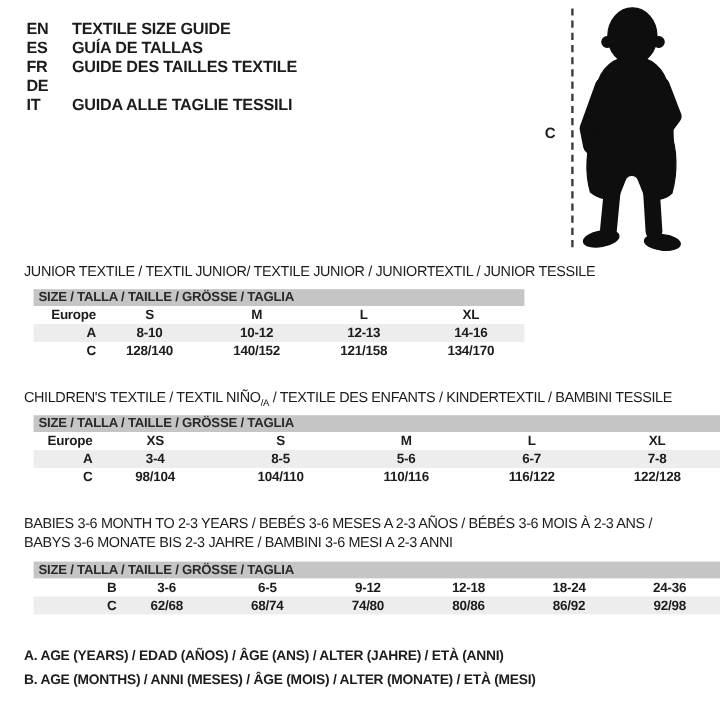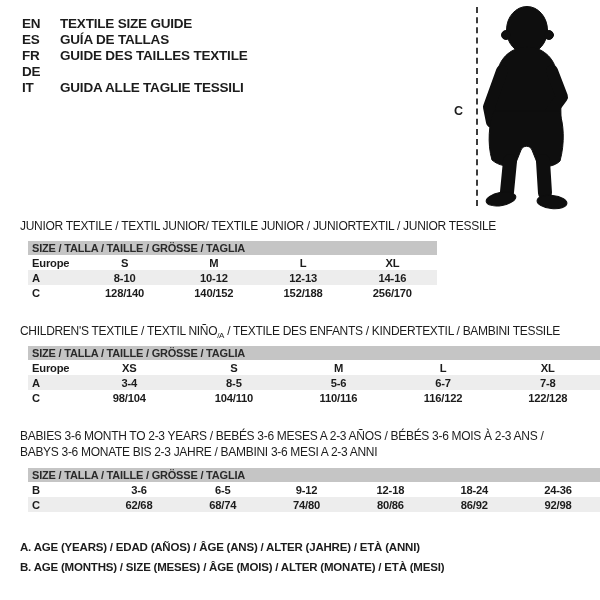--- a/index.html
+++ b/index.html
@@ -30,21 +30,21 @@
   .title-children { top:324px; }
   .title-babies   { top:428px; line-height:16px; }
   .sub { font-size:8px; position:relative; top:3px; }
 
   
   .s-table { position:absolute; left:28px; }
   .size-bar { height:14px; background:#c5c5c5; display:flex; align-items:center;
               padding-left:4px; font-size:11px; font-weight:700; color:#2a2a2a; }
   .t-row { display:flex; height:15px; align-items:center; font-size:11.2px; font-weight:700; }
   .t-row:nth-child(odd) { background:#ededed; }
-  .t-label { padding-left:4px; }
+  .t-label { padding-left:4px;text-align:right; }
   .junior   .t-label { width:52px; }
   .children .t-label { width:49px; }
   .babies   .t-label { width:69px; }
   .t-cell { flex:1; text-align:center; }
   .tbl-junior   { top:241px; width:409px; }
   .tbl-children { top:346px; width:572px; }
   .tbl-babies   { top:468px; width:572px; }
 
   
   .legend { position:absolute; top:538px; left:20px; font-size:11.5px; font-weight:700;
@@ -112,22 +112,22 @@
       <span class="t-label">A</span>
       <span class="t-cell">8-10</span>
       <span class="t-cell">10-12</span>
       <span class="t-cell">12-13</span>
       <span class="t-cell">14-16</span>
     </div>
     <div class="t-row">
       <span class="t-label">C</span>
       <span class="t-cell">128/140</span>
       <span class="t-cell">140/152</span>
-      <span class="t-cell">152/188</span>
-      <span class="t-cell">256/170</span>
+      <span class="t-cell">121/158</span>
+      <span class="t-cell">134/170</span>
     </div>
   </div>
 
   <h2 class="section-title title-children">
     <span>CHILDREN'S TEXTILE / TEXTIL NIÑO</span><span class="sub">/A</span><span> / TEXTILE DES ENFANTS / KINDERTEXTIL / BAMBINI TESSILE</span>
   </h2>
   <div class="s-table children tbl-children">
     <div class="size-bar">SIZE / TALLA / TAILLE / GRÖSSE / TAGLIA</div>
     <div class="t-row">
       <span class="t-label">Europe</span>
@@ -176,16 +176,16 @@
       <span class="t-cell">68/74</span>
       <span class="t-cell">74/80</span>
       <span class="t-cell">80/86</span>
       <span class="t-cell">86/92</span>
       <span class="t-cell">92/98</span>
     </div>
   </div>
 
   <div class="legend">
     <div>A. AGE (YEARS) / EDAD (AÑOS) / ÂGE (ANS) / ALTER (JAHRE) / ETÀ (ANNI)</div>
-    <div>B. AGE (MONTHS) / SIZE (MESES) / ÂGE (MOIS) / ALTER (MONATE) / ETÀ (MESI)</div>
+    <div>B. AGE (MONTHS) / ANNI (MESES) / ÂGE (MOIS) / ALTER (MONATE) / ETÀ (MESI)</div>
   </div>
 
 </div>
 
 </body></html>

